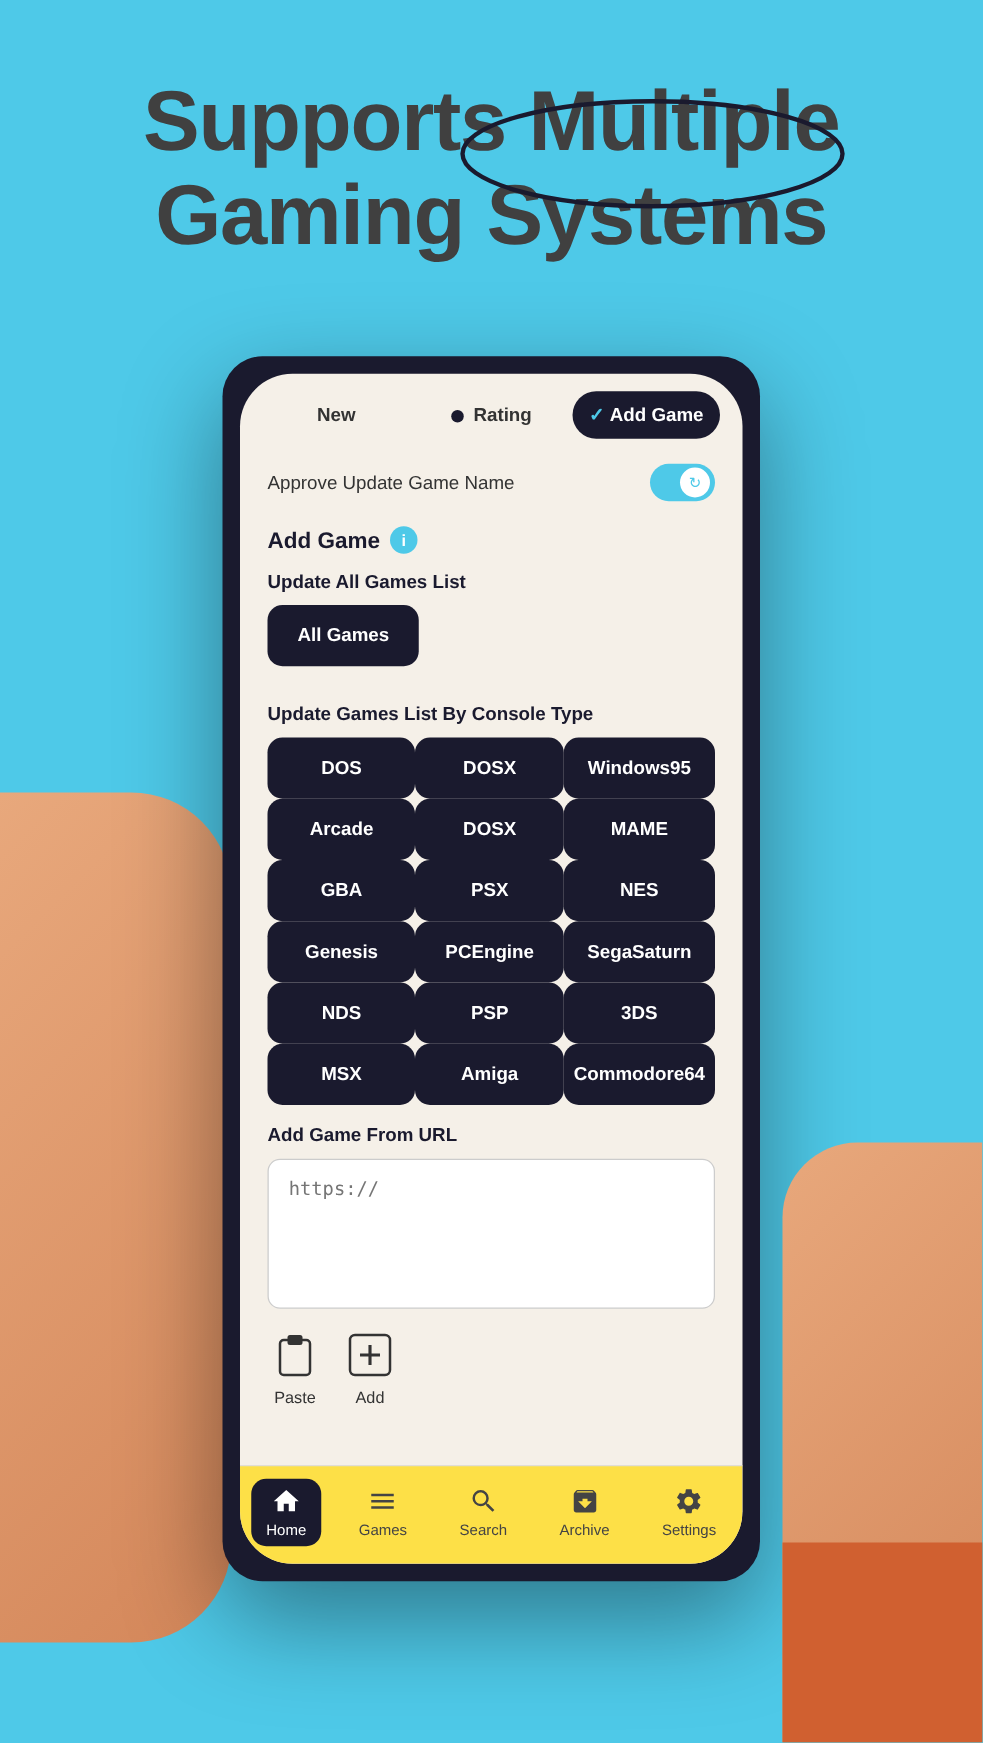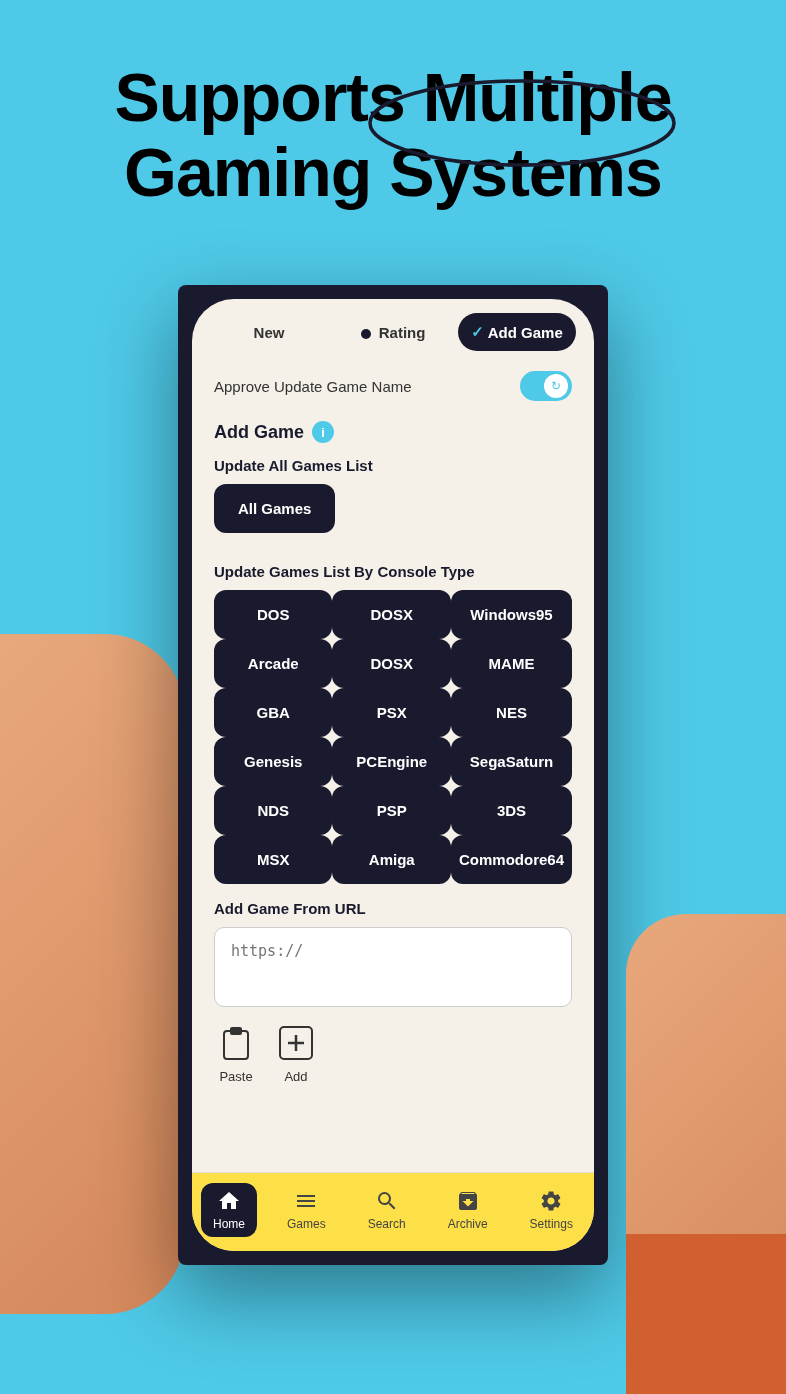--- a/index.html
+++ b/index.html
@@ -18,42 +18,42 @@
       top: 60px;
       left: 0;
       right: 0;
       text-align: center;
       z-index: 2;
     }
 
     .hero-title {
       font-size: 68px;
       font-weight: 900;
-      color: #000000;
+      color: #404040;
       line-height: 1.1;
       font-family: 'Arial Black', Arial, sans-serif;
       letter-spacing: -1px;
     }
 
     
     .phone-container {
       position: absolute;
       top: 285px;
       left: 50%;
       transform: translateX(-50%);
       width: 430px;
       height: 980px;
       z-index: 2;
     }
 
     .phone-frame {
       width: 100%;
       height: 100%;
       background: #1a1a2e;
-      border-radius: 8px;
+      border-radius: 32px;
       padding: 14px;
       box-shadow: 0 30px 80px rgba(0,0,0,0.4);
       position: relative;
     }
 
     .phone-screen {
       width: 100%;
       height: 100%;
       background: #f5f0e8;
       border-radius: 42px;
@@ -228,21 +228,21 @@
 
     .url-input {
       width: 100%;
       border: 1.5px solid #ccc;
       border-radius: 10px;
       padding: 14px 16px;
       font-size: 15px;
       color: #888;
       background: #fff;
       resize: none;
-      height: 80px;
+      height: 120px;
     }
 
     .action-row {
       display: flex;
       gap: 16px;
       margin-top: 10px;
       padding-bottom: 10px;
     }
 
     .action-col {

